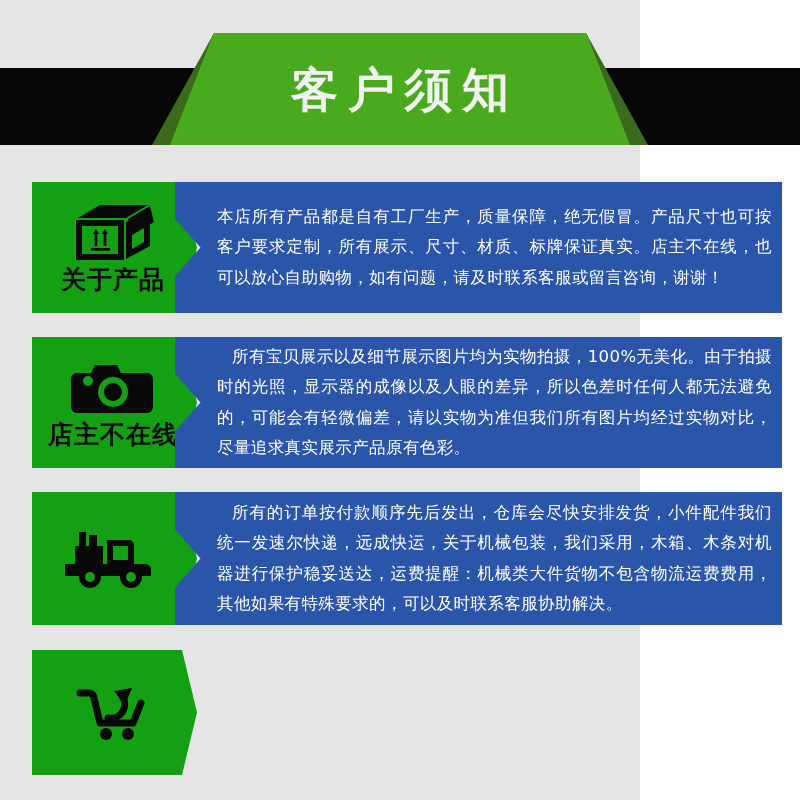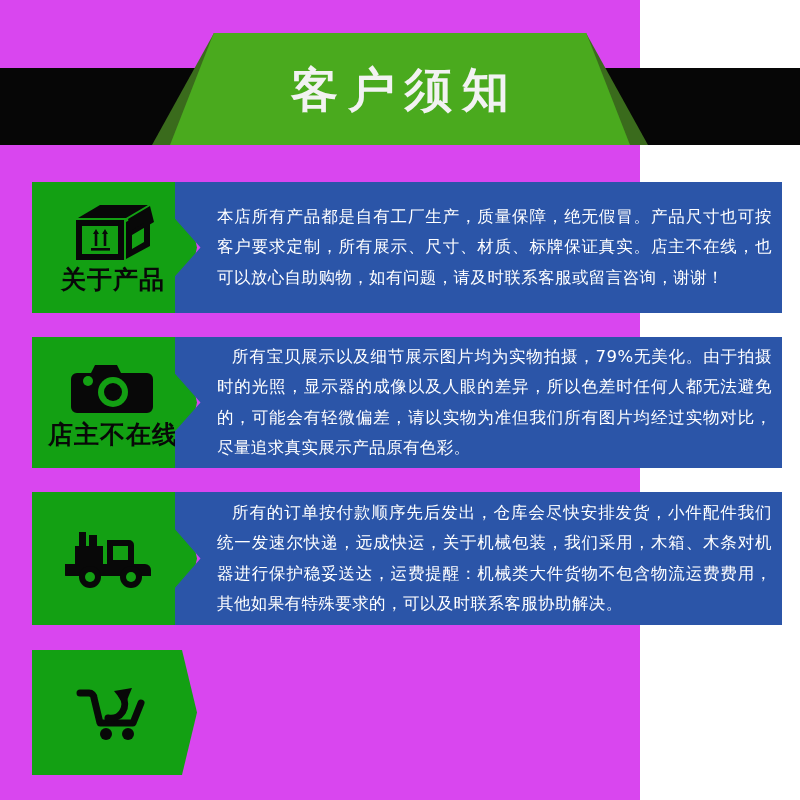--- a/index.html
+++ b/index.html
@@ -3,21 +3,21 @@
 <meta charset="utf-8">
 <title>客户须知</title>
 <style>
   * { margin:0; padding:0; box-sizing:border-box; }
   html, body {
     width:800px; height:800px;
     background:#ffffff;
     font-family:"DejaVu Sans","Liberation Sans",sans-serif;
     overflow:hidden;
   }
-  #page { position:relative; width:640px; height:800px; background:#d946ef; }
+  #page { position:relative; width:640px; height:800px; background:#e5e5e5; }
 
   
   .header { position:absolute; left:0; top:0; width:800px; height:155px; }
   .header-blackbar {
     position:absolute; left:0; top:68px; width:800px; height:77px;
     background:#060606;
   }
   .flap-left {
     position:absolute; left:152px; top:33px; width:62px; height:112px;
     background:#3a6b1c;
@@ -149,21 +149,21 @@
             <circle cx="17" cy="22" r="5"></circle>
           </g>
           <g fill="#080808">
             <circle cx="42" cy="33" r="9"></circle>
           </g>
         </svg>
       </div>
       <div class="icon-label">店主不在线</div>
     </div>
     <div class="text-box">
-      <div class="text-body">所有宝贝展示以及细节展示图片均为实物拍摄，79%无美化。由于拍摄时的光照，显示器的成像以及人眼的差异，所以色差时任何人都无法避免的，可能会有轻微偏差，请以实物为准但我们所有图片均经过实物对比，尽量追求真实展示产品原有色彩。</div>
+      <div class="text-body">所有宝贝展示以及细节展示图片均为实物拍摄，100%无美化。由于拍摄时的光照，显示器的成像以及人眼的差异，所以色差时任何人都无法避免的，可能会有轻微偏差，请以实物为准但我们所有图片均经过实物对比，尽量追求真实展示产品原有色彩。</div>
     </div>
   </div>
 
   <div class="row row-2">
     <div class="icon-box">
       <div class="icon-glyph">
         <svg width="96" height="58" viewBox="0 0 96 58">
           <g fill="#080808">
 
             <rect x="14" y="2" width="7" height="14"></rect>

